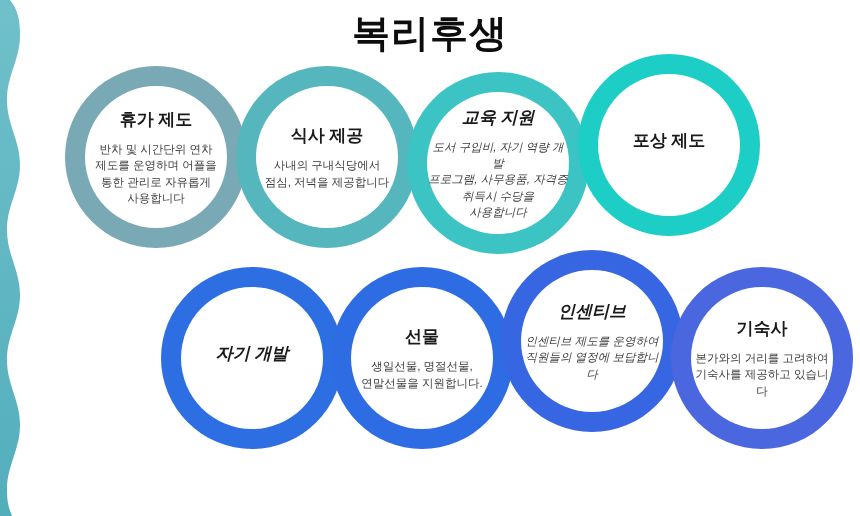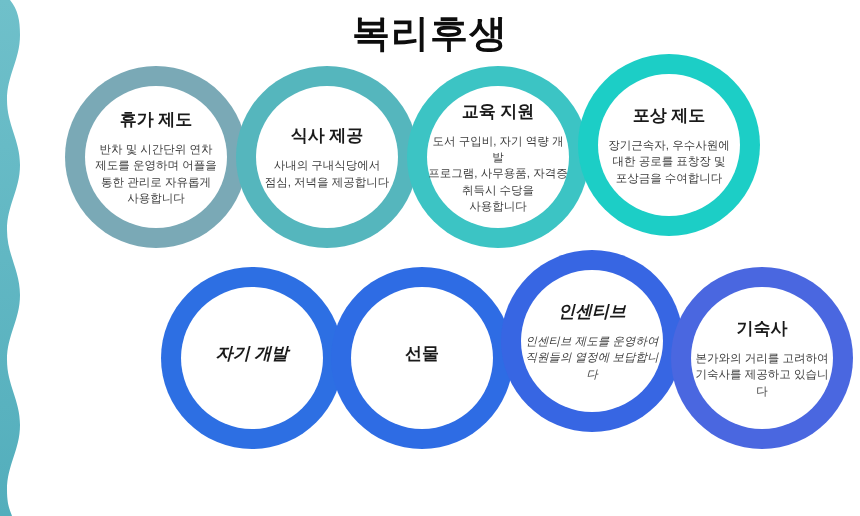--- a/index.html
+++ b/index.html
@@ -115,48 +115,47 @@
   </div>
 
   <div class="circle" style="left: 236px; top: 66px; --ring: #55b6bd;">
     <div class="content">
       <h2>식사 제공</h2>
       <p>사내의 구내식당에서
 점심, 저녁을 제공합니다</p>
     </div>
   </div>
 
-  <div class="circle" style="left: 407px; top: 66px; --ring: #3cc4c4;">
+  <div class="circle" style="left: 407px; top: 72px; font-style: italic; --ring: #3cc4c4;">
     <div class="content">
       <h2>교육 지원</h2>
       <p>도서 구입비, 자기 역량 개발
 프로그램, 사무용품, 자격증
 취득시 수당을
 사용합니다</p>
     </div>
   </div>
 
   <div class="circle" style="left: 578px; top: 54px; --ring: #1ccec6;">
     <div class="content">
       <h2>포상 제도</h2>
-      <p>장기근속자, 우수사원에
-대한 공로를 표창장 및
-포상금을 수여합니다</p>
     </div>
   </div>
 
   <div class="circle" style="left: 161px; top: 267px; font-style: italic; --ring: #2d6fe3;">
     <div class="content">
       <h2>자기 개발</h2>
     </div>
   </div>
 
   <div class="circle" style="left: 331px; top: 267px; --ring: #2e6ce4;">
     <div class="content">
       <h2>선물</h2>
+      <p>생일선물, 명절선물,
+연말선물을 지원합니다.</p>
     </div>
   </div>
 
   <div class="circle" style="left: 501px; top: 250px; font-style: italic; --ring: #3766e3;">
     <div class="content">
       <h2>인센티브</h2>
       <p>인센티브 제도를 운영하여
 직원들의 열정에 보답합니다</p>
     </div>
   </div>

